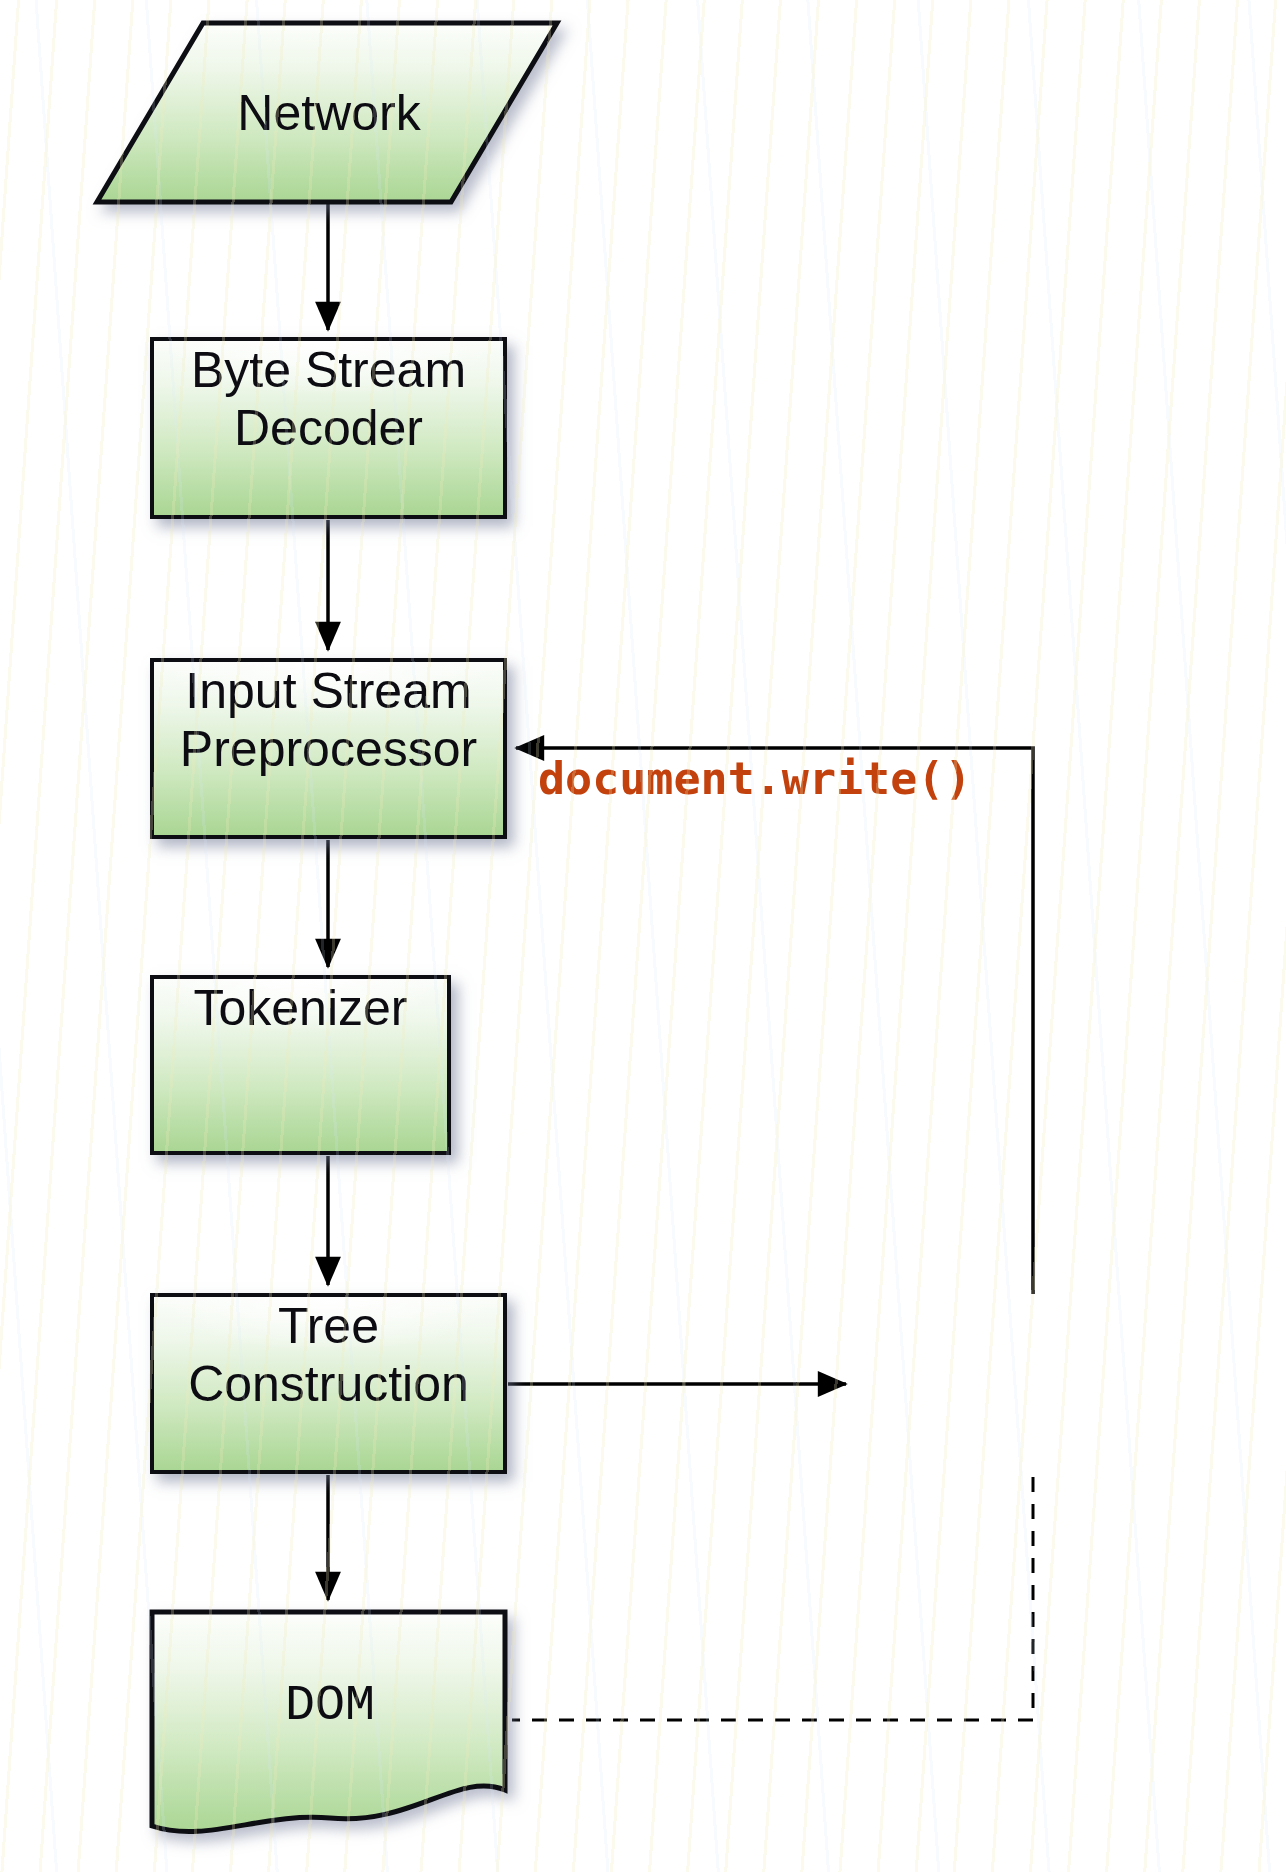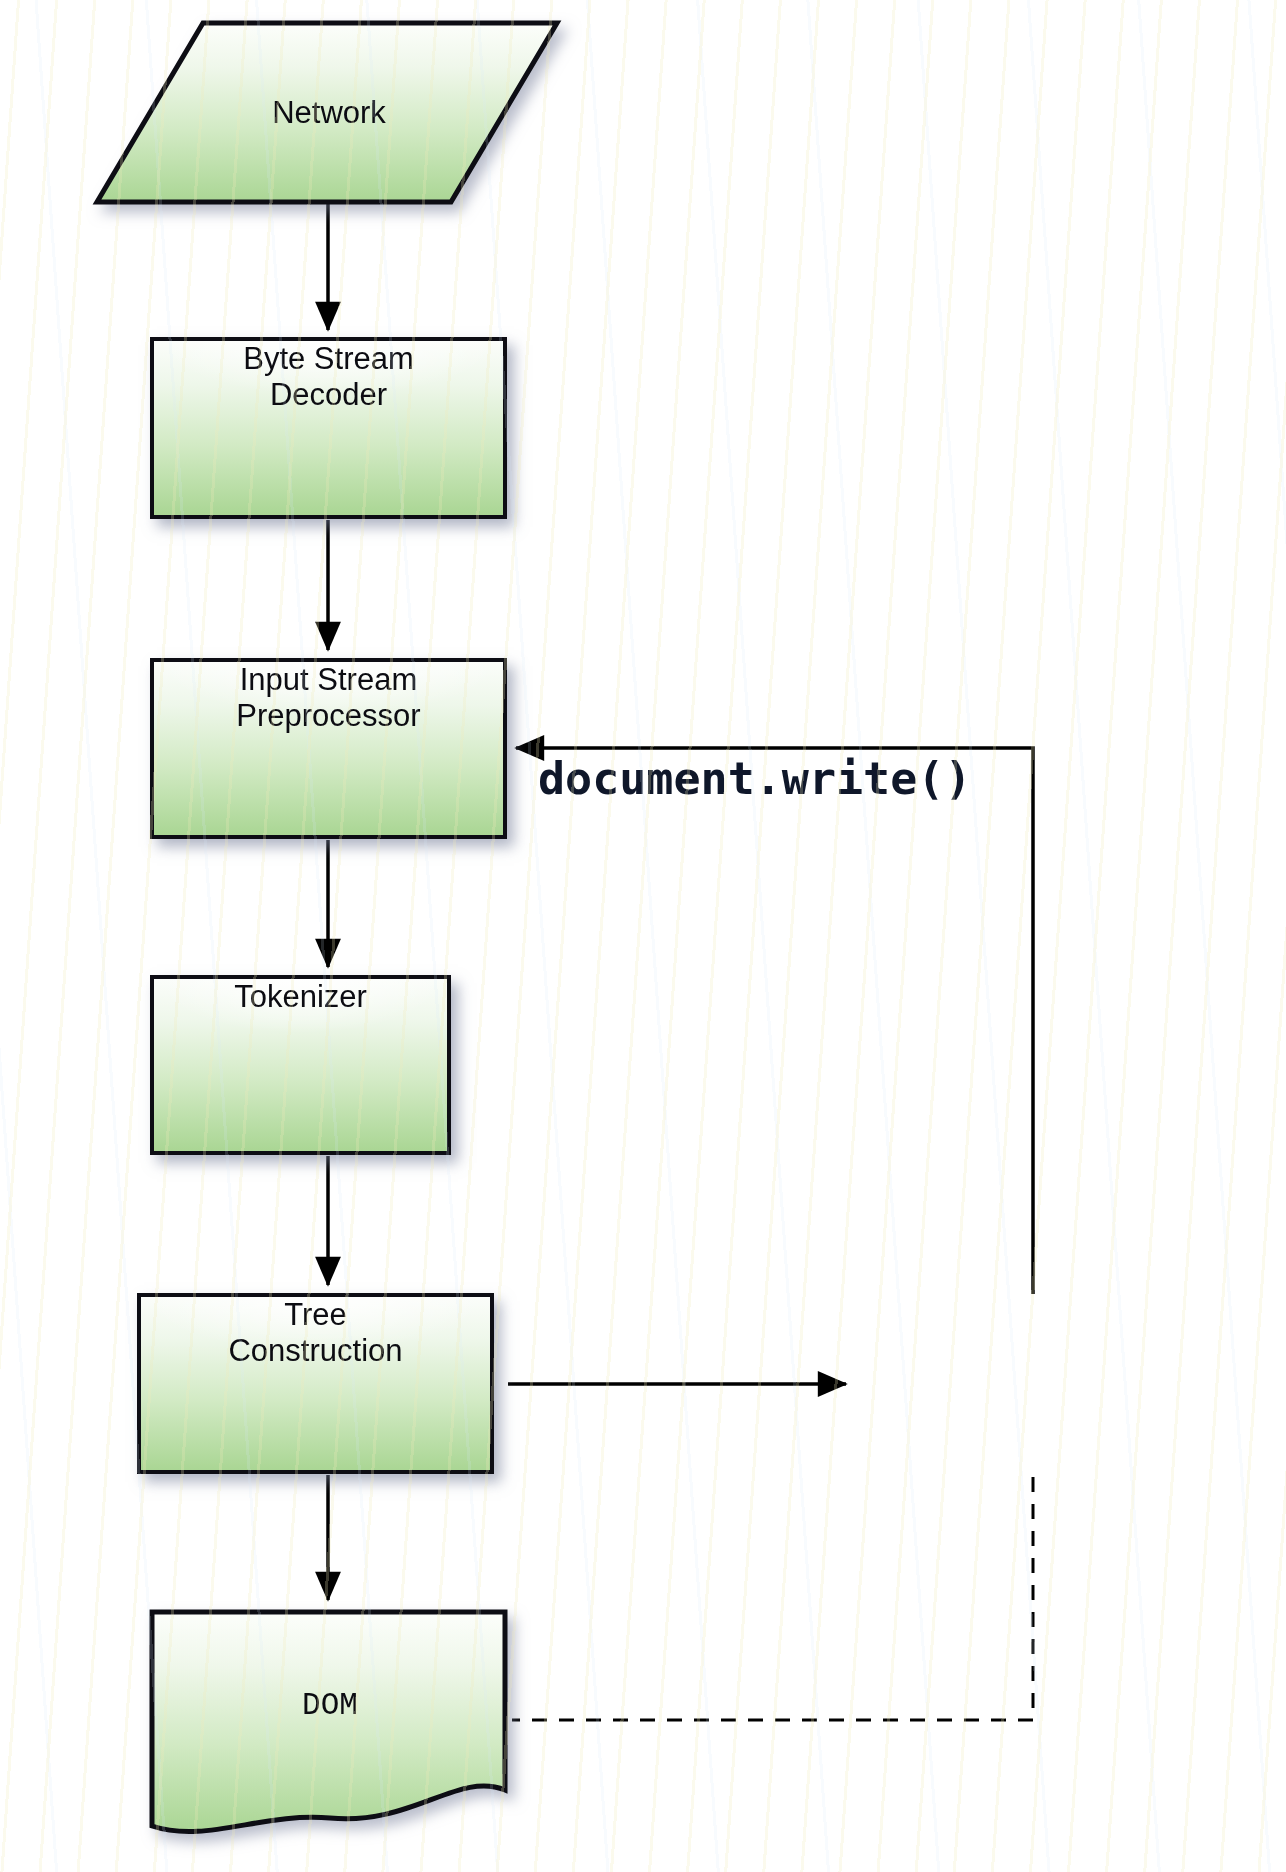--- a/index.html
+++ b/index.html
@@ -26,33 +26,33 @@
   .rect-node{
     box-sizing:border-box;
     border:4px solid #0d0d14;
     background:
       radial-gradient(ellipse 70% 45% at 50% 0%, rgba(255,255,255,0.95), rgba(255,255,255,0) 70%),
       linear-gradient(180deg,#fbfdfa 0%,#eef7ea 25%,#d2eac4 60%,#aad694 100%);
     box-shadow:7px 8px 13px rgba(115,124,152,0.55);
     display:flex;align-items:flex-start;justify-content:center;
   }
   .node-label{
-    font-size:31px;line-height:1.16;color:#0c0c12;
+    font-size:50px;line-height:1.16;color:#0c0c12;
     text-align:center;white-space:pre-line;
   }
   .shape-node{display:block;}
   .shape-node svg{display:block;overflow:visible;}
   .shape-label{
     position:absolute;left:0;right:0;
     display:flex;align-items:center;justify-content:center;
   }
   .edge-label{
     position:absolute;z-index:12;
     font-family:"DejaVu Sans Mono", monospace;
-    font-weight:bold;font-size:45px;color:#0f172a;
+    font-weight:bold;font-size:45px;color:#c2410c;
     white-space:nowrap;
   }
   .connectors{position:absolute;inset:0;z-index:5;}
 </style>
 </head>
 <body>
 
 <div class="stage">
 
   <svg class="connectors" width="1286" height="1872" viewBox="0 0 1286 1872">
@@ -95,21 +95,21 @@
 
   <div class="node rect-node" style="left:150px;top:658px;width:357px;height:181px;">
     <span class="node-label">Input Stream
 Preprocessor</span>
   </div>
 
   <div class="node rect-node" style="left:150px;top:975px;width:301px;height:180px;">
     <span class="node-label">Tokenizer</span>
   </div>
 
-  <div class="node rect-node" style="left:137px;top:1293px;width:357px;height:181px;">
+  <div class="node rect-node" style="left:150px;top:1293px;width:357px;height:181px;">
     <span class="node-label">Tree
 Construction</span>
   </div>
 
 
   <div class="node shape-node" style="left:148px;top:1608px;width:364px;height:250px;">
     <svg width="364" height="250" viewBox="0 0 364 250" style="filter:drop-shadow(7px 8px 7px rgba(115,124,152,0.5));">
       <path d="M4,4 L357,4 L357,182 C310,163 264,218 182,210 C114,204 58,236 4,218 Z" fill="url(#nodeGrad)" stroke="#0d0d14" stroke-width="5"></path>
     </svg>
     <div class="shape-label" style="top:0;height:196px;font-family:Liberation Mono, monospace;">

